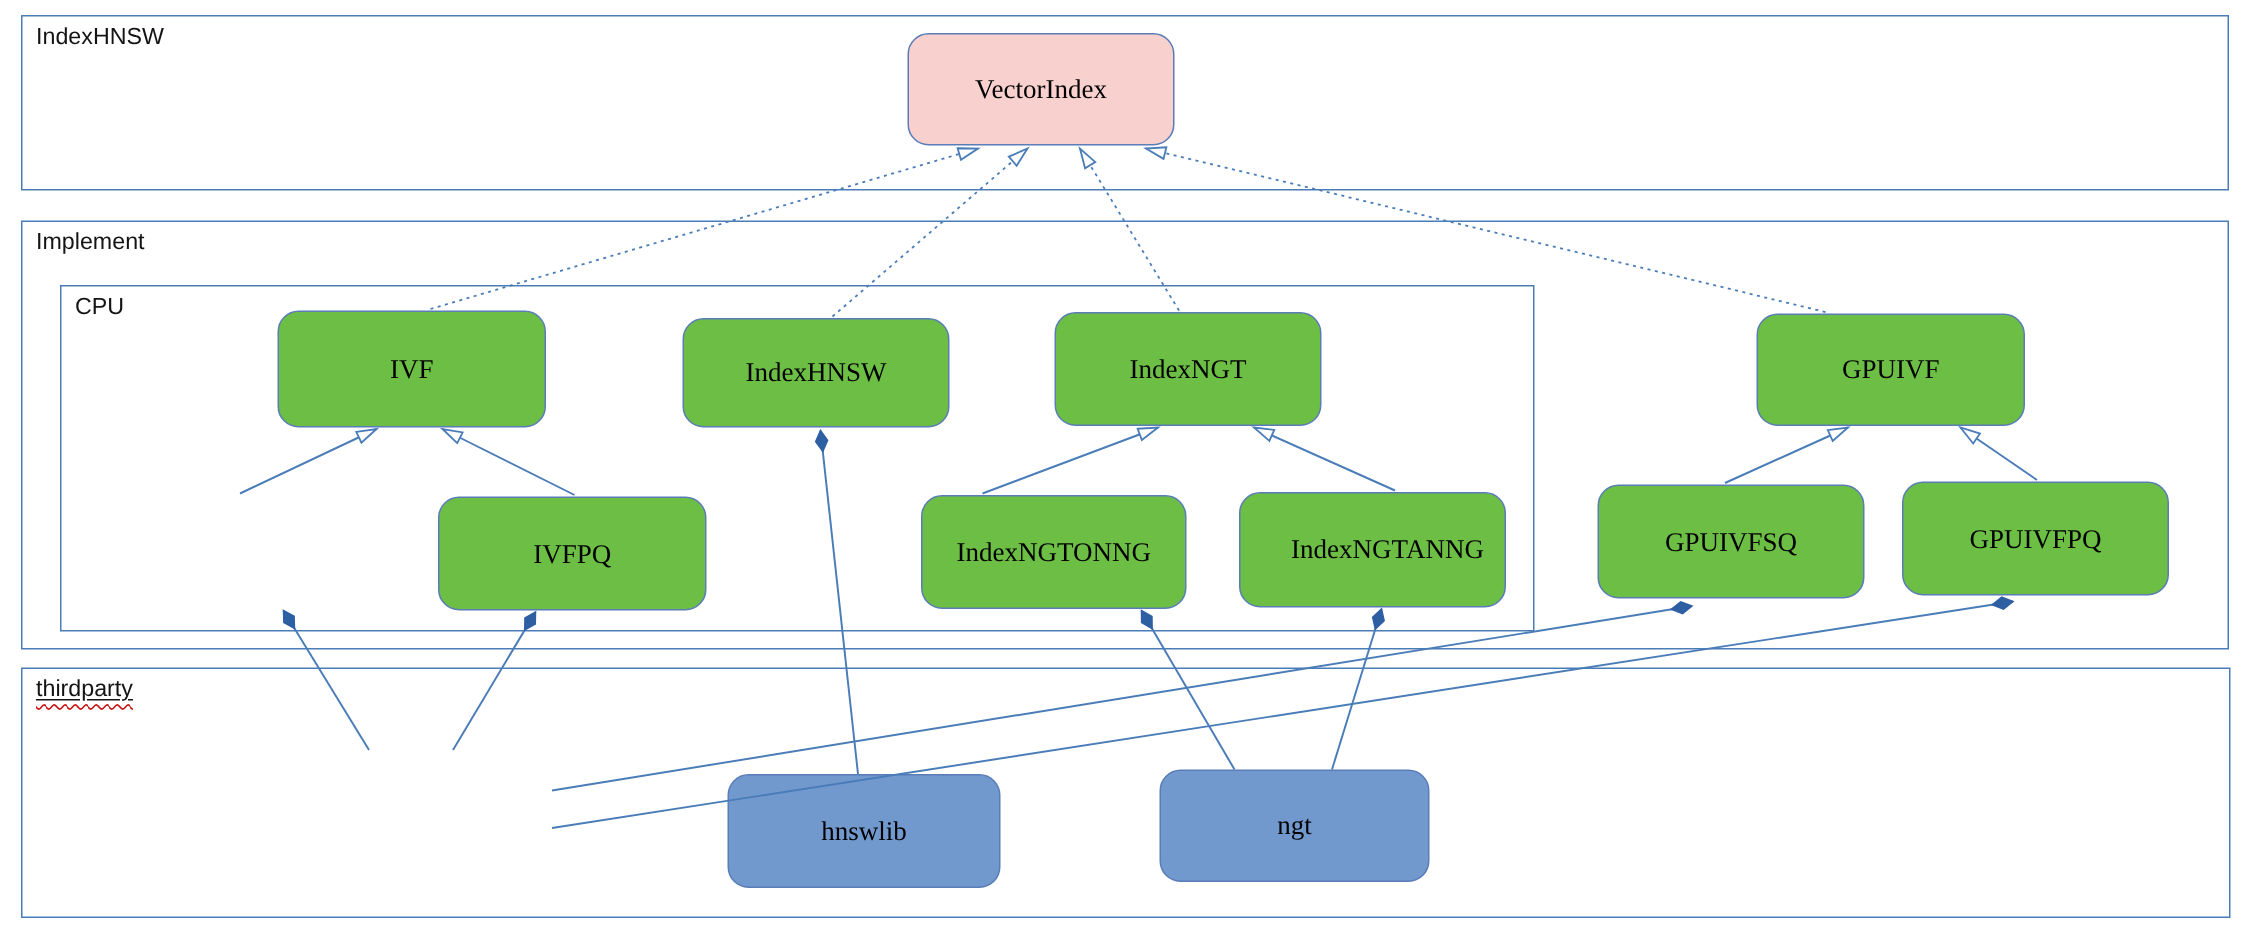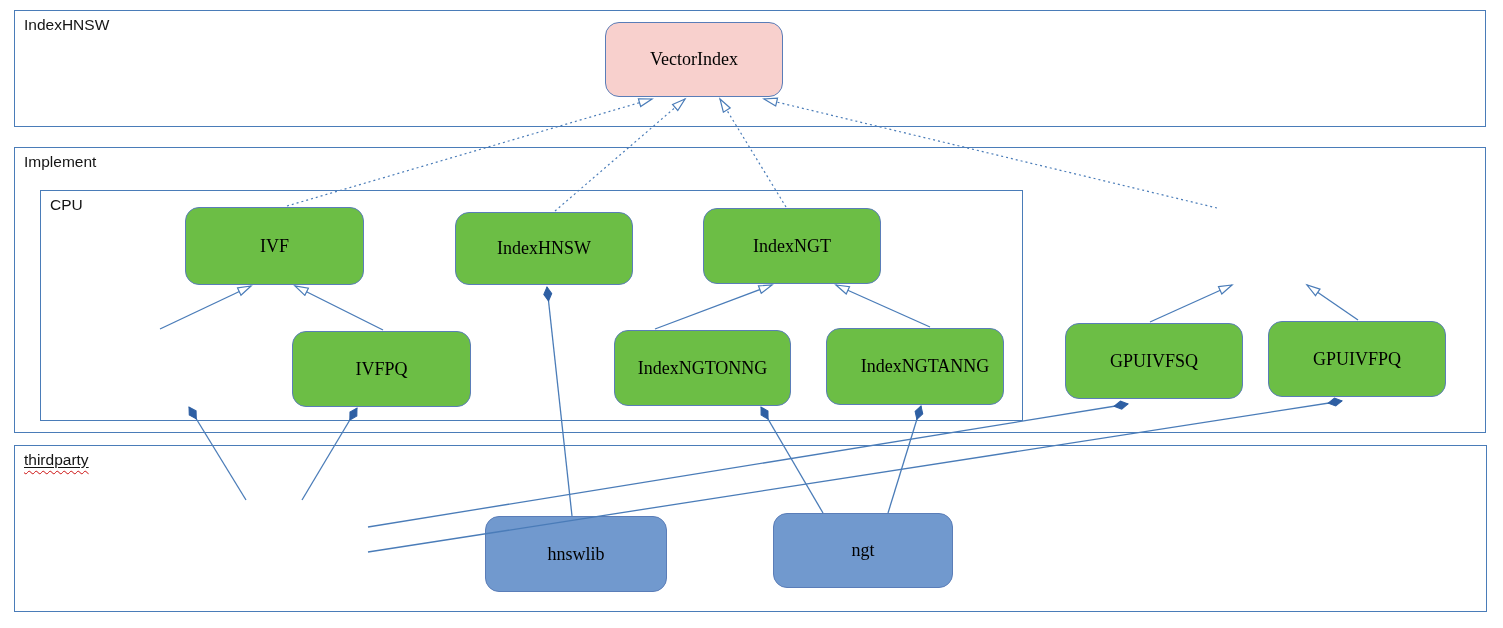--- a/index.html
+++ b/index.html
@@ -67,20 +67,23 @@
   </div>
   <div class="node impl" style="left: 292px; top: 331px; width: 179px; height: 76px;">
     <span>IVFPQ</span>
   </div>
   <div class="node impl" style="left: 614px; top: 330px; width: 177px; height: 76px;">
     <span>IndexNGTONNG</span>
   </div>
   <div class="node impl" style="left: 826px; top: 328px; width: 178px; height: 77px; padding-left: 20px;">
     <span>IndexNGTANNG</span>
   </div>
+  <div class="node impl" style="left: 1171px; top: 209px; width: 179px; height: 75px;">
+    <span>GPUIVF</span>
+  </div>
   <div class="node impl" style="left: 1065px; top: 323px; width: 178px; height: 76px; border-radius: 14px;">
     <span>GPUIVFSQ</span>
   </div>
   <div class="node impl" style="left: 1268px; top: 321px; width: 178px; height: 76px;">
     <span>GPUIVFPQ</span>
   </div>
   <div class="node lib" style="left: 485px; top: 516px; width: 182px; height: 76px;">
     <span>hnswlib</span>
   </div>
   <div class="node lib" style="left: 773px; top: 513px; width: 180px; height: 75px;">

